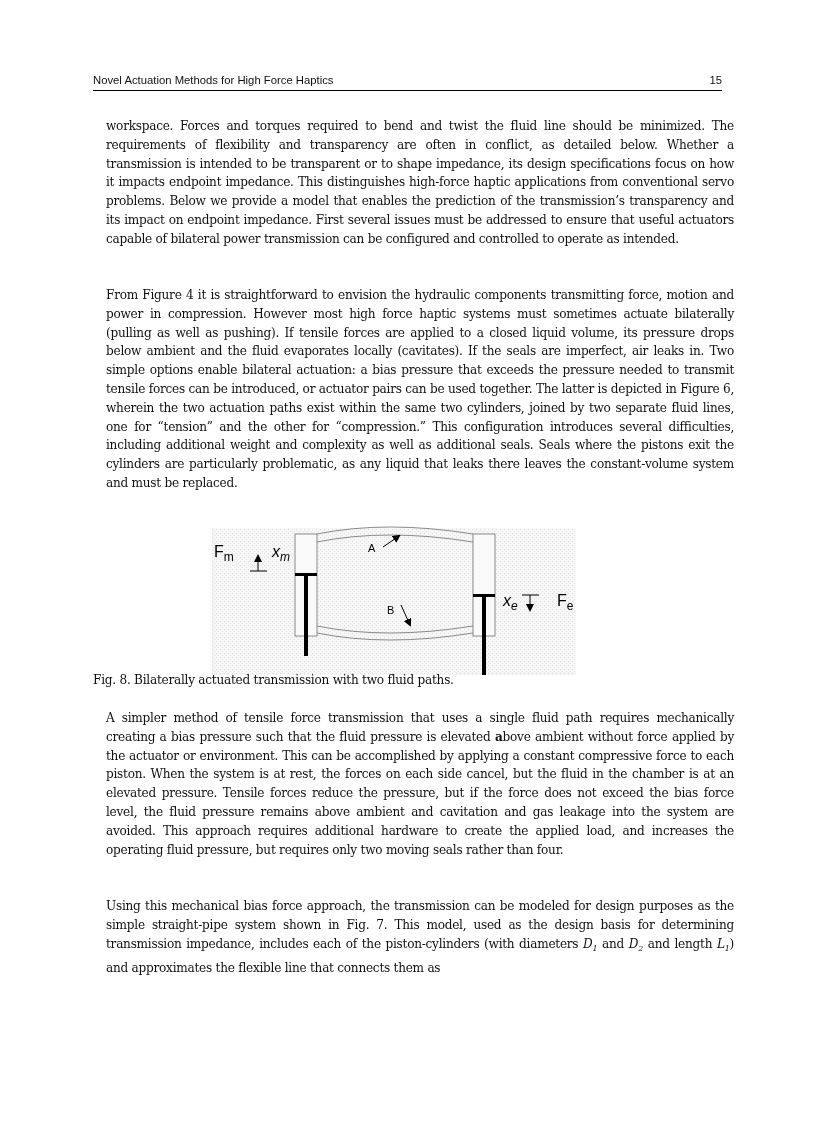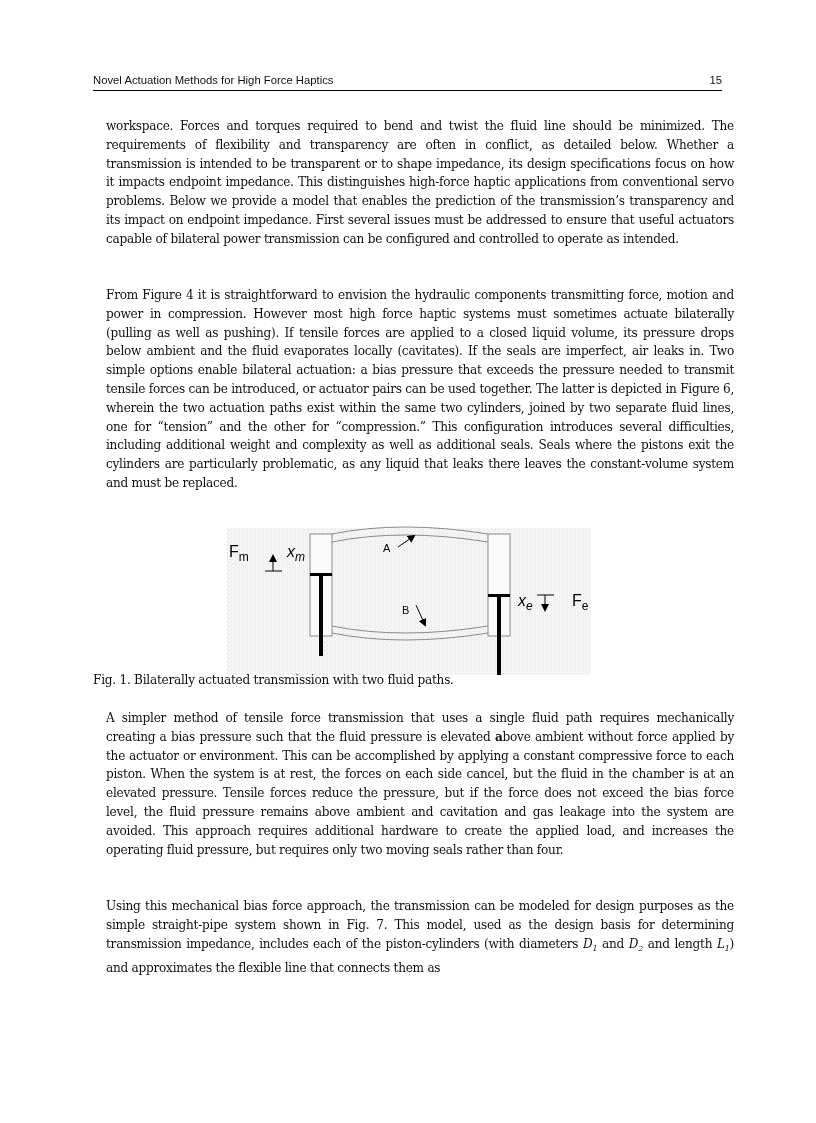--- a/index.html
+++ b/index.html
@@ -12,21 +12,21 @@
   }
   .running-header .title { position: absolute; left: 0; top: 1px; }
   .running-header .pageno { position: absolute; right: 0; top: 1px; }
   .body-text {
     position: absolute; left: 106px; width: 628px;
     font-family: "DejaVu Serif", serif; font-size: 12.1px; line-height: 18.8px;
     color: #111; text-align: justify; margin: 0; letter-spacing: -0.25px;
   }
   .body-text b { font-weight: bold; }
   .body-text i { font-style: italic; }
-  .figure { position: absolute; left: 226px; top: 520px; width: 366px; height: 155px; }
+  .figure { position: absolute; left: 211px; top: 520px; width: 366px; height: 155px; }
   .figure svg { display: block; }
   .caption {
     position: absolute; left: 93px; top: 673px;
     font-family: "DejaVu Serif", serif; font-size: 12.1px; color: #111; letter-spacing: -0.25px;
   }
   .fig-label { font-family: "Liberation Sans", sans-serif; }
 </style>
 </head>
 <body>
 
@@ -81,19 +81,19 @@
 
       <text class="fig-label" x="3" y="37" font-size="16" fill="#000"><tspan>F</tspan><tspan dy="4" font-size="12">m</tspan></text>
       <text class="fig-label" x="61" y="37" font-size="16" font-style="italic" fill="#000"><tspan>x</tspan><tspan dy="4" font-size="12">m</tspan></text>
       <text class="fig-label" x="157" y="32" font-size="11" fill="#000">A</text>
       <text class="fig-label" x="176" y="94" font-size="11" fill="#000">B</text>
       <text class="fig-label" x="292" y="86" font-size="16" font-style="italic" fill="#000"><tspan>x</tspan><tspan dy="4" font-size="12">e</tspan></text>
       <text class="fig-label" x="346" y="86" font-size="16" fill="#000"><tspan>F</tspan><tspan dy="4" font-size="12">e</tspan></text>
     </svg>
   </div>
 
-  <div class="caption">Fig. 1. Bilaterally actuated transmission with two fluid paths.</div>
+  <div class="caption">Fig. 8. Bilaterally actuated transmission with two fluid paths.</div>
 
   <p class="body-text" style="top:709px;"><span>A simpler method of tensile force transmission that uses a single fluid path requires mechanically creating a bias pressure such that the fluid pressure is elevated </span><b>a</b><span>bove ambient without force applied by the actuator or environment. This can be accomplished by applying a constant compressive force to each piston. When the system is at rest, the forces on each side cancel, but the fluid in the chamber is at an elevated pressure. Tensile forces reduce the pressure, but if the force does not exceed the bias force level, the fluid pressure remains above ambient and cavitation and gas leakage into the system are avoided. This approach requires additional hardware to create the applied load, and increases the operating fluid pressure, but requires only two moving seals rather than four.</span></p>
 
   <p class="body-text" style="top:897px;"><span>Using this mechanical bias force approach, the transmission can be modeled for design purposes as the simple straight-pipe system shown in Fig. 7. This model, used as the design basis for determining transmission impedance, includes each of the piston-cylinders (with diameters </span><i>D</i><sub style="font-size:8px;font-style:italic;">1</sub><span> and </span><i>D</i><sub style="font-size:8px;font-style:italic;">2</sub><span> and length </span><i>L</i><sub style="font-size:8px;font-style:italic;">1</sub><span>) and approximates the flexible line that connects them as</span></p>
 
 </div>
 
 </body></html>

